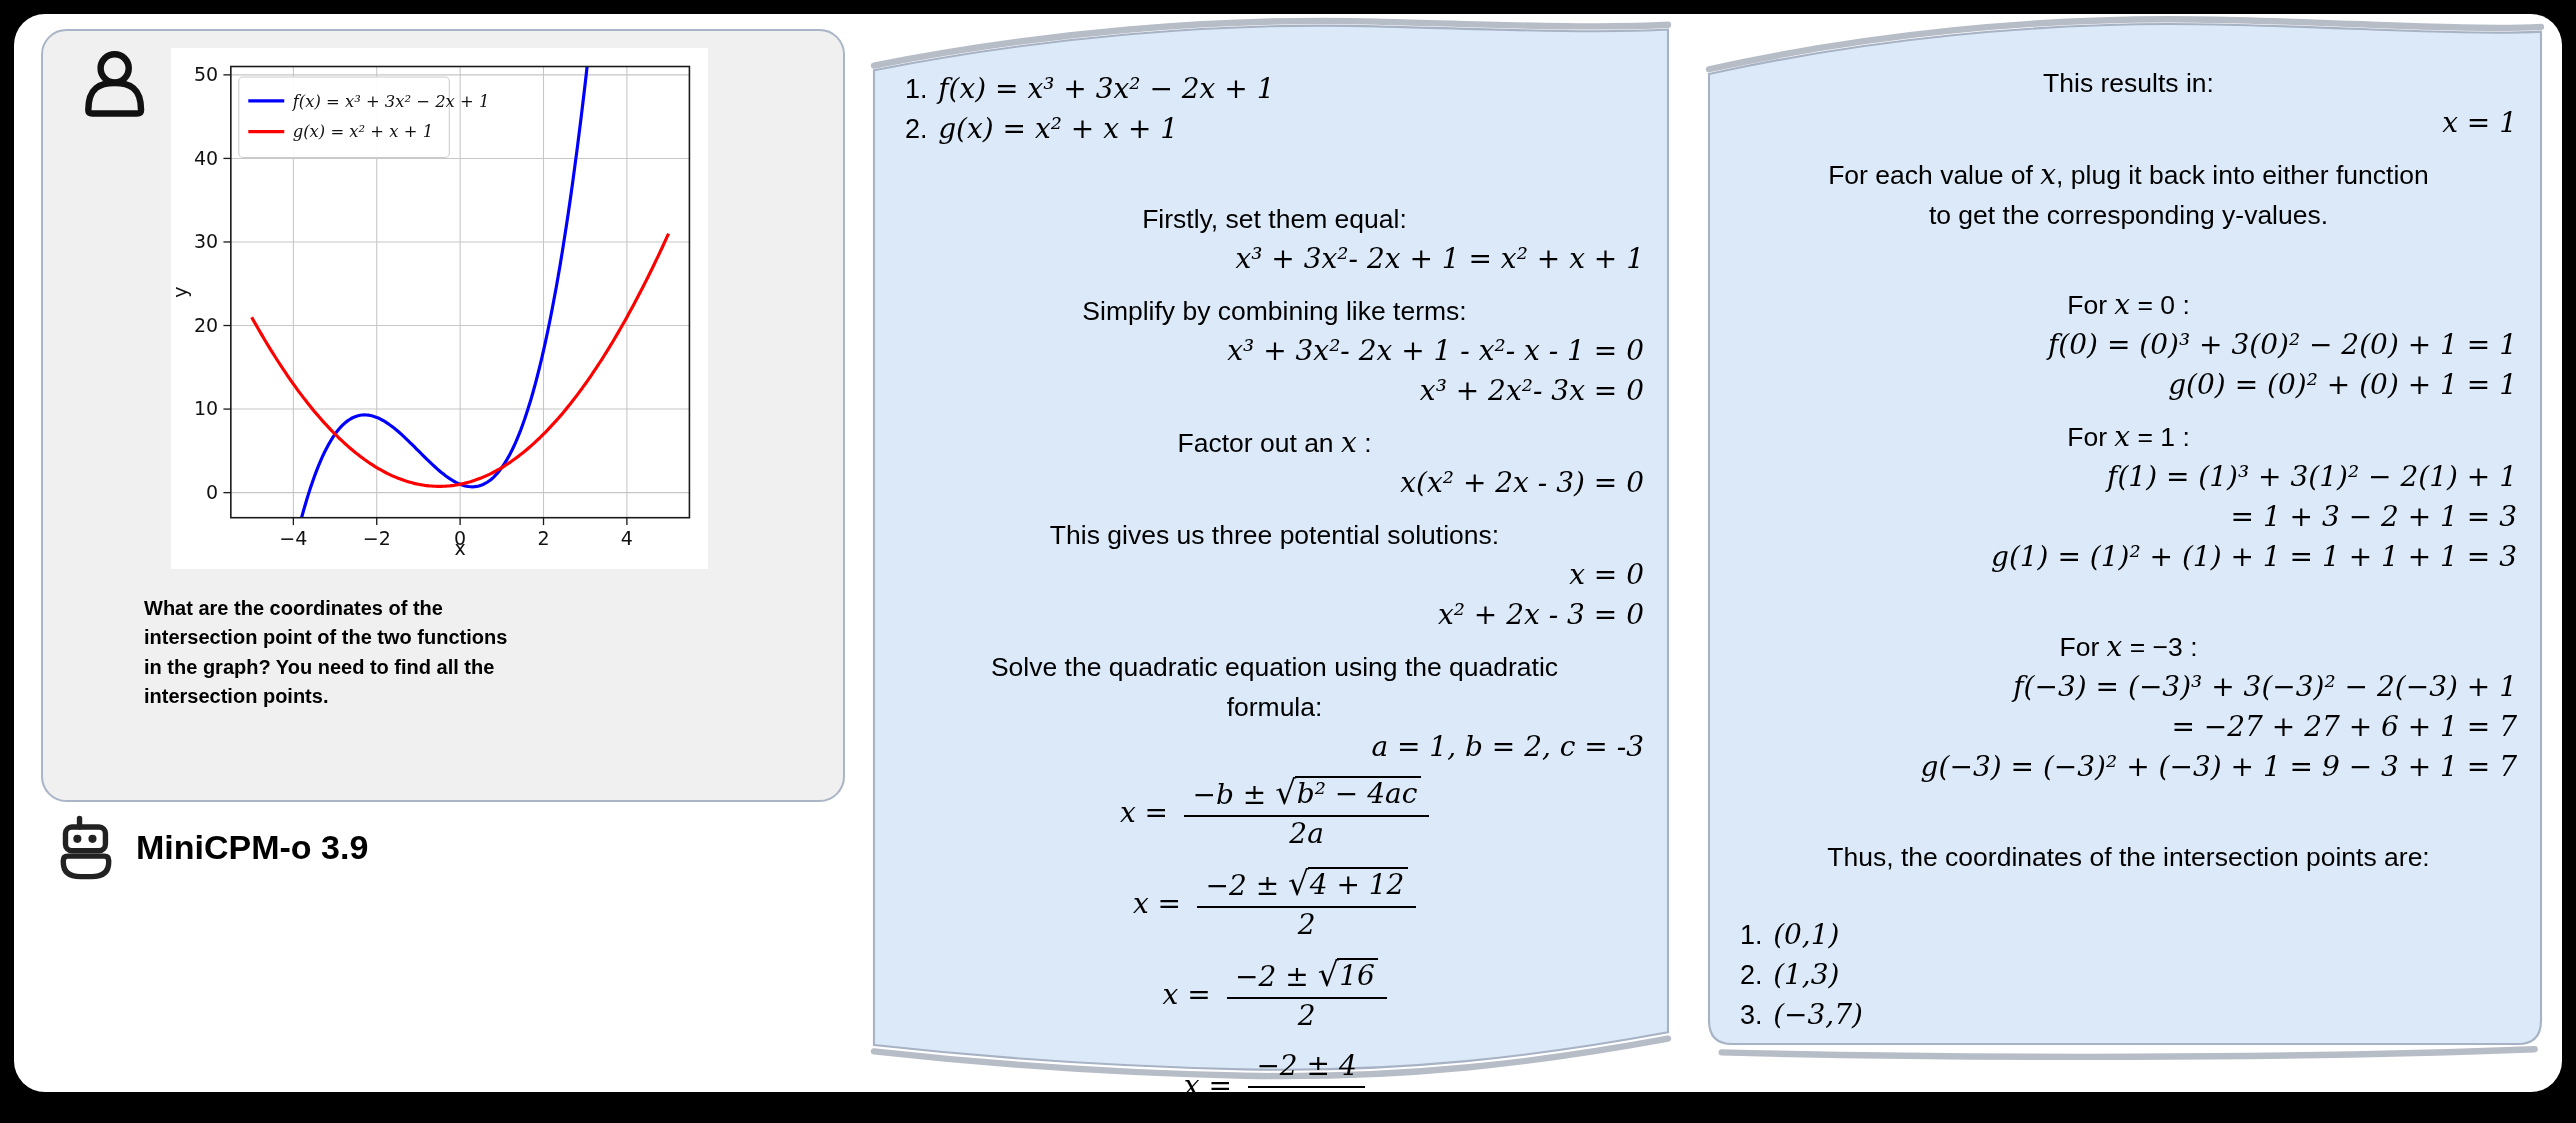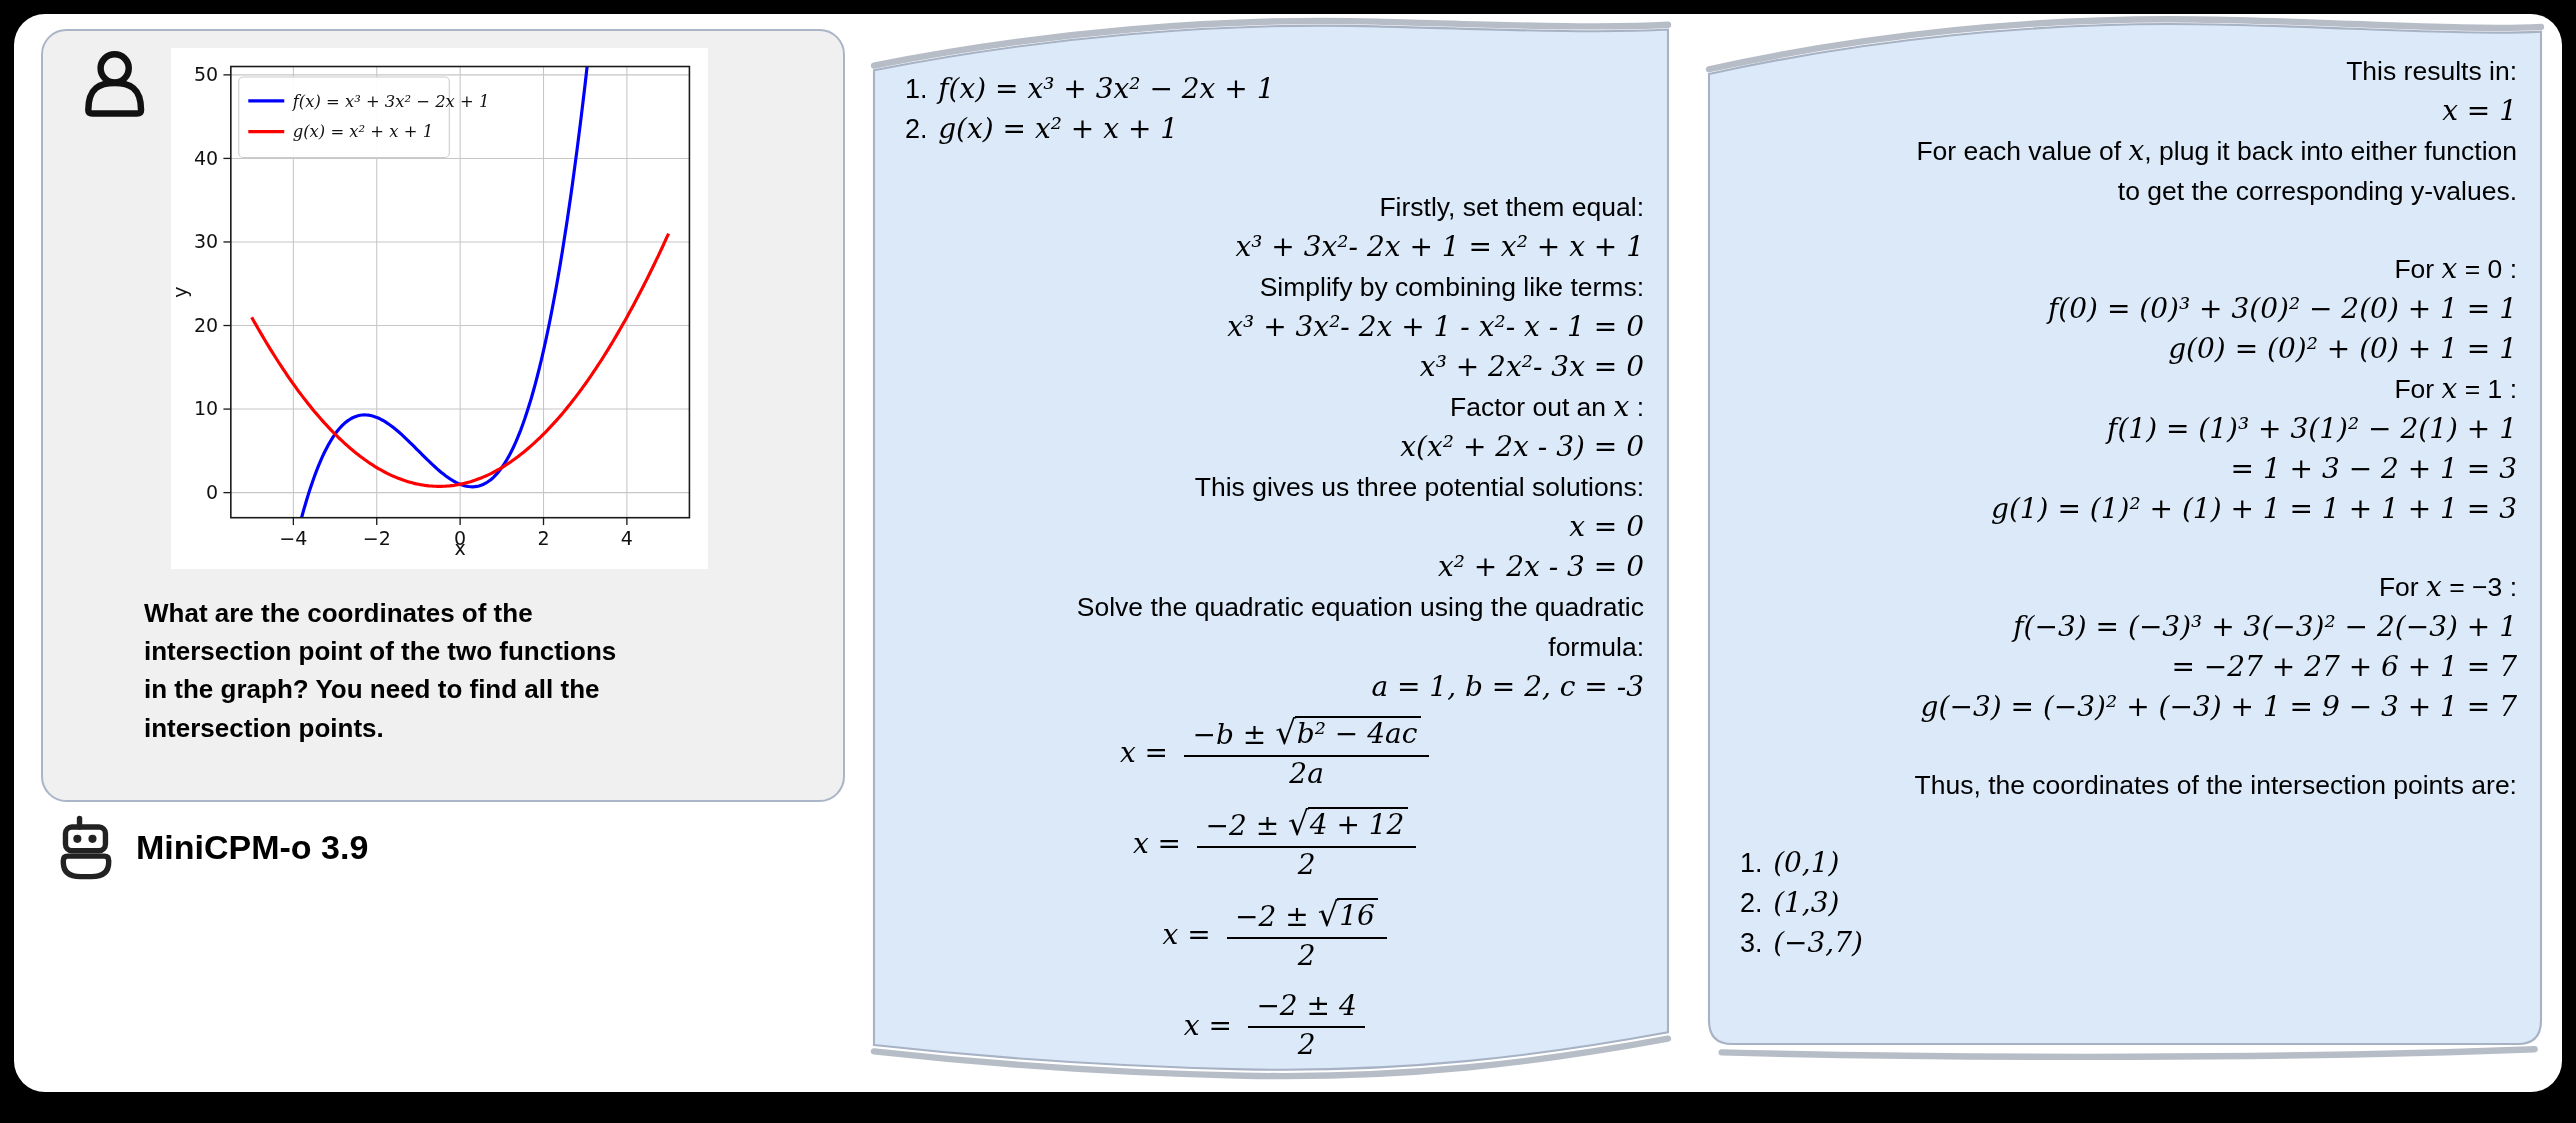--- a/index.html
+++ b/index.html
@@ -6,21 +6,21 @@
   #canvas{position:relative;width:2576px;height:1123px;background:#000;overflow:hidden;
           font-family:"Liberation Sans",sans-serif;color:#000;}
   .sheet{position:absolute;left:13.8px;top:13.8px;right:13.8px;bottom:31px;background:#fff;border-radius:31px;}
 
   
   .user-card{position:absolute;left:41px;top:29px;width:800px;height:769px;
              background:#f0f0f1;border:2.1px solid #aab5c7;border-radius:25.4px;}
   .person{position:absolute;left:79px;top:47px;width:65px;height:75px;}
   .graph-box{position:absolute;left:169px;top:46px;width:537px;height:521px;background:#fff;}
   .question{position:absolute;left:142px;top:592px;width:693px;
-            font-size:26px;font-weight:bold;line-height:1.47;white-space:pre-line;}
+            font-size:20px;font-weight:bold;line-height:1.47;white-space:pre-line;}
 
   
   .bot-row{position:absolute;left:59px;top:811px;height:72px;display:flex;align-items:center;gap:23px;}
   .bot-icon{width:54px;height:67px;}
   .model-name{font-size:34px;font-weight:bold;}
 
   
   .panel{position:absolute;}
   .panel > svg.bg{position:absolute;left:0;top:0;width:100%;height:100%;overflow:visible;}
   .panel-content{position:absolute;white-space:pre-line;}
@@ -30,21 +30,21 @@
 
   .mid-panel{left:874px;top:20px;width:794px;height:1061px;}
   .mid-panel .panel-content{left:31px;top:49px;right:24px;}
 
   .right-panel{left:1709px;top:20px;width:832px;height:1061px;}
   .right-panel .panel-content{left:31px;top:31px;right:24px;}
 
   
   .ln{min-height:40px;line-height:40px;font-size:26.5px;}
   .gap{height:38px;}
-  .prose{text-align:right;font-family:"Liberation Sans",sans-serif;white-space:pre-line;}
+  .prose{text-align:center;font-family:"Liberation Sans",sans-serif;white-space:pre-line;margin-top:12px;}
   .math, .math-inline, .mvar{font-family:"DejaVu Serif","Liberation Serif",serif;font-style:italic;font-size:28px;}
   .math{text-align:right;}
   .li{display:flex;align-items:baseline;gap:10.6px;text-align:left;}
   .linum{font-family:"Liberation Sans",sans-serif;font-style:normal;font-size:27px;}
   .frl{display:flex;justify-content:center;align-items:center;gap:16px;min-height:91px;}
   .frac{display:inline-flex;flex-direction:column;align-items:center;}
   .fnum{padding:0 8.5px 4.2px 8.5px;border-bottom:2.1px solid #000;line-height:1.1;}
   .fden{padding-top:2px;line-height:1.1;text-align:center;}
   .sqrt{display:inline-flex;align-items:flex-start;}
   .sqrt .rad{font-size:1.18em;line-height:1;margin-right:-1.6px;font-style:italic;}

